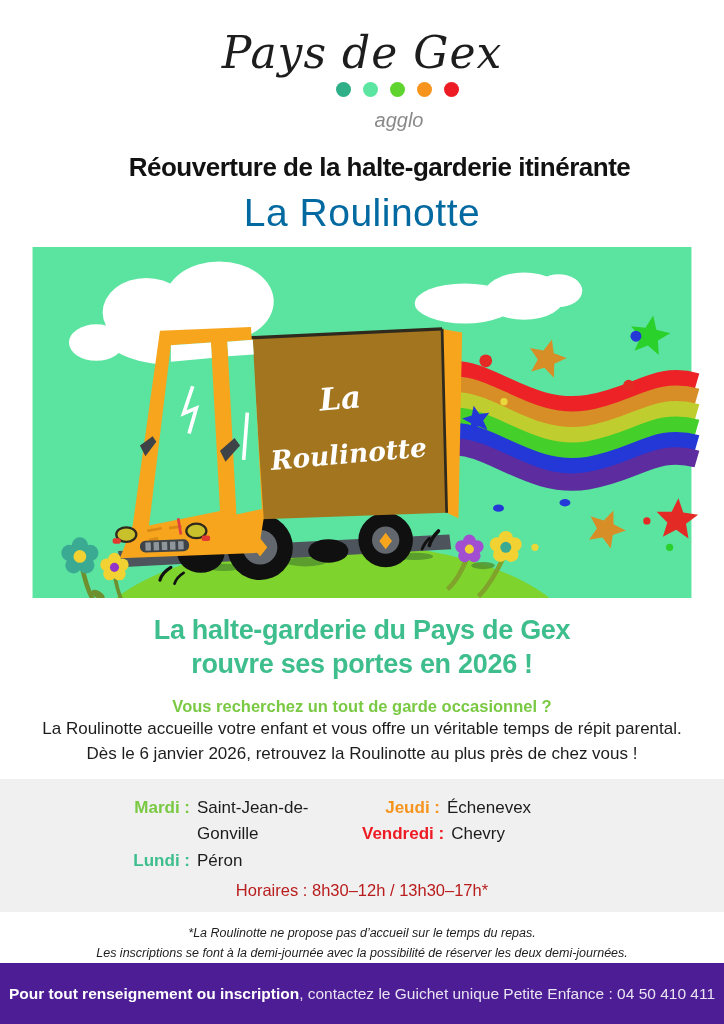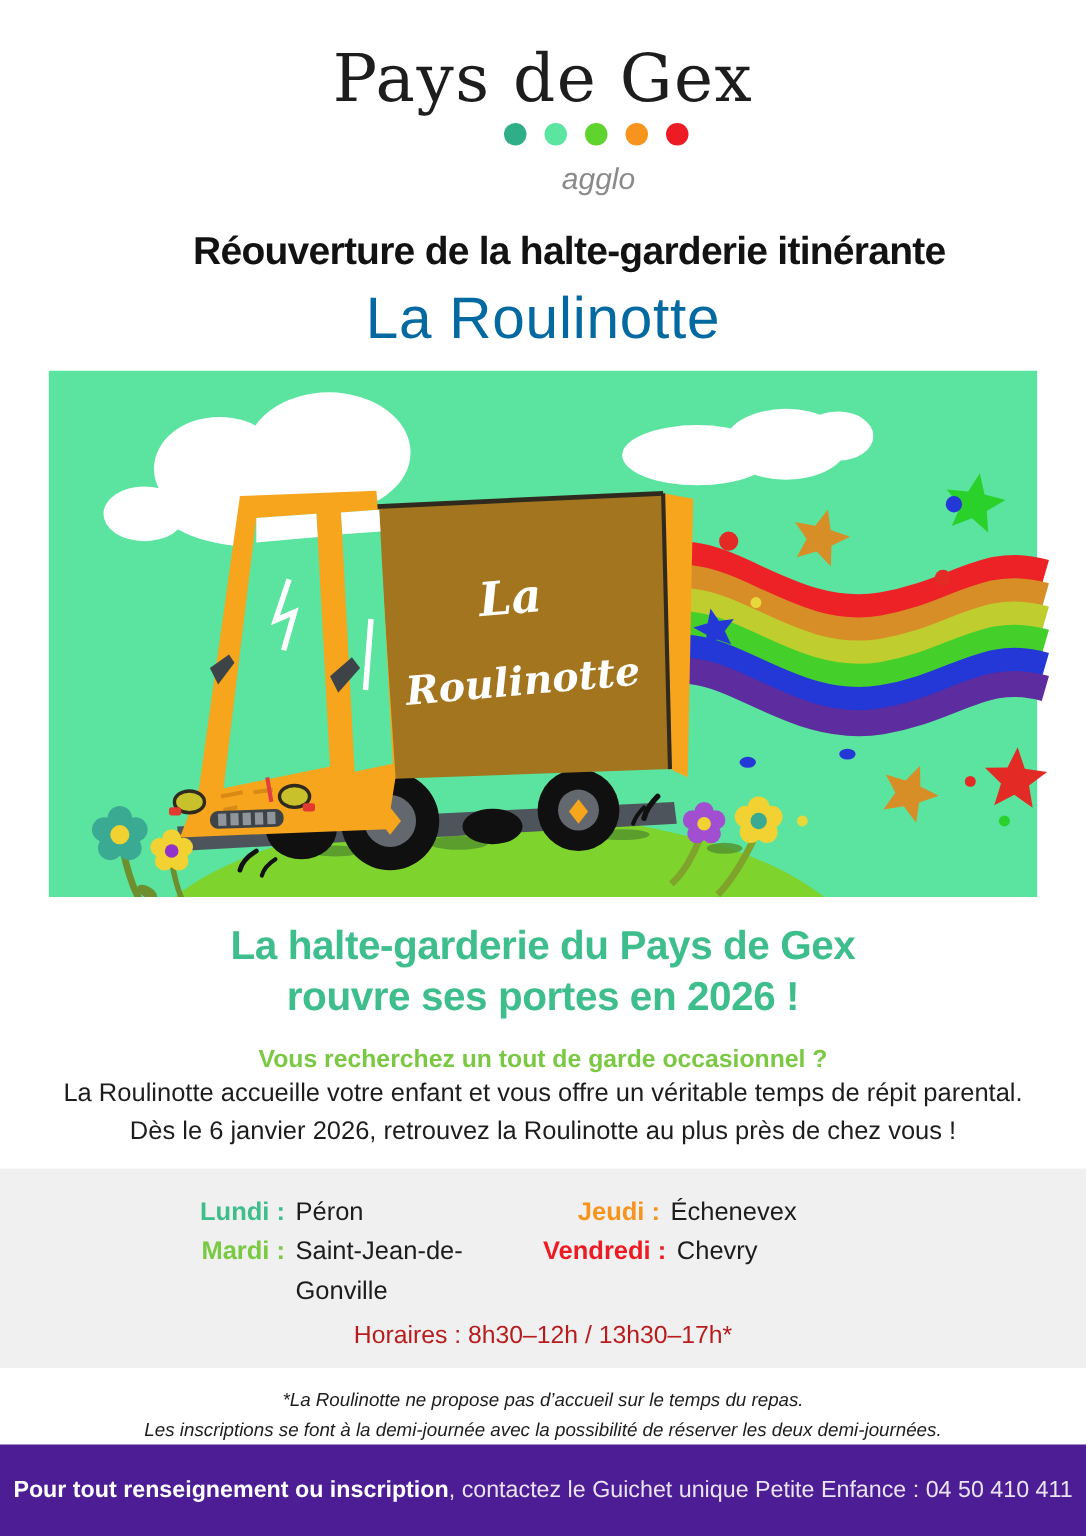--- a/index.html
+++ b/index.html
@@ -5,21 +5,21 @@
   html,body{margin:0;padding:0;}
   body{
     width:724px;height:1024px;overflow:hidden;background:#ffffff;
     font-family:"Liberation Sans", sans-serif;color:#1c1c1c;
     display:flex;flex-direction:column;align-items:stretch;
   }
   .center{text-align:center;}
   
   .logo-wrap{padding-top:30px;display:flex;flex-direction:column;align-items:center;}
   .logo-brand{
-    font-family:"DejaVu Serif", serif;
+    font-family:"DejaVu Serif", serif;font-style:italic;
     font-size:44px;color:#1d1d1d;line-height:1.05;letter-spacing:1px;
   }
   .logo-row{display:flex;align-items:center;gap:12px;margin-top:6px;margin-left:70px;flex-direction:column;}
   .logo-row .dot{width:15px;height:15px;border-radius:50%;display:inline-block;}
   .logo-suffix{font-style:italic;color:#8a8a8a;font-size:20px;margin-left:4px;}
   
   .main-title{margin-top:20px;font-size:26px;font-weight:700;letter-spacing:-0.5px;color:#121212;padding-left:35px;}
   .subtitle{margin-top:8px;font-size:39px;font-weight:300;color:#0369a1;letter-spacing:0.5px;}
   
   .illu{margin-top:12px;display:block;}
@@ -252,26 +252,26 @@
 </div>
 
 <div class="intro-question center" style="color: rgb(122, 201, 67);">Vous recherchez un tout de garde occasionnel ?</div>
 <div class="intro-line center">La Roulinotte accueille votre enfant et vous offre un véritable temps de répit parental.</div>
 <div class="intro-line center">Dès le 6 janvier 2026, retrouvez la Roulinotte au plus près de chez vous !</div>
 
 <div class="schedule" style="background: rgb(240, 240, 240);">
   <div class="sched-cols">
     <div class="sched-col sched-col-left">
         <div class="sched-row">
+          <span class="sched-day" style="color: rgb(122, 201, 67);">Mardi :</span>
+          <span class="sched-loc">Saint-Jean-de-Gonville</span>
+        </div>
+        <div class="sched-row">
           <span class="sched-day" style="color: rgb(62, 190, 141);">Lundi :</span>
           <span class="sched-loc">Péron</span>
-        </div>
-        <div class="sched-row">
-          <span class="sched-day" style="color: rgb(122, 201, 67);">Mardi :</span>
-          <span class="sched-loc">Saint-Jean-de-Gonville</span>
         </div>
       </div>
     <div class="sched-col sched-col-right">
         <div class="sched-row">
           <span class="sched-day" style="color: rgb(247, 148, 29);">Jeudi :</span>
           <span class="sched-loc">Échenevex</span>
         </div>
         <div class="sched-row">
           <span class="sched-day" style="color: rgb(237, 28, 36);">Vendredi :</span>
           <span class="sched-loc">Chevry</span>

